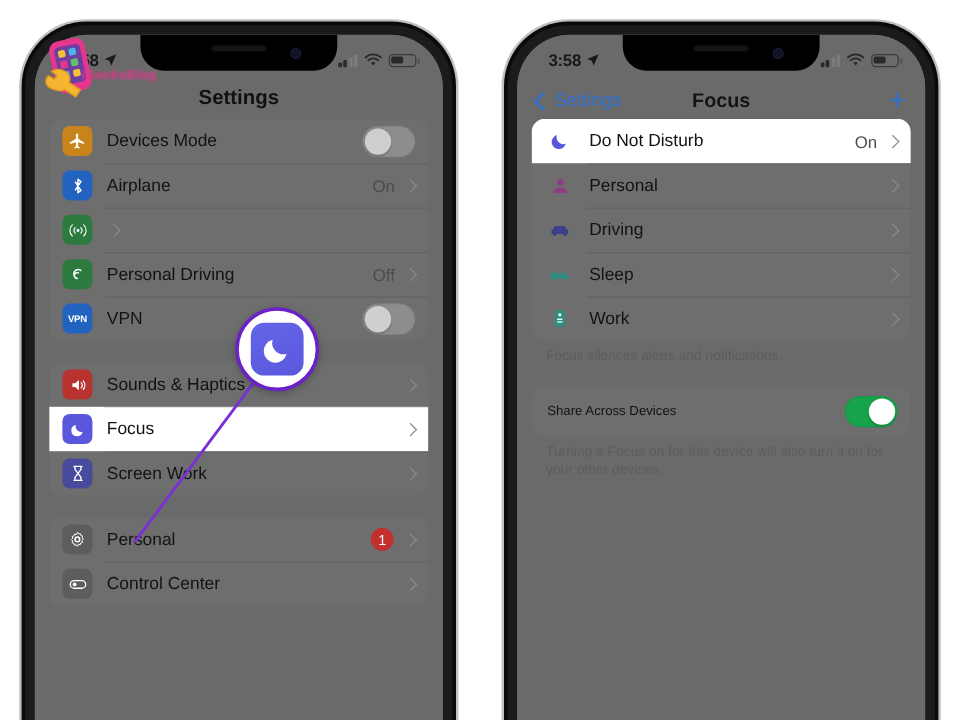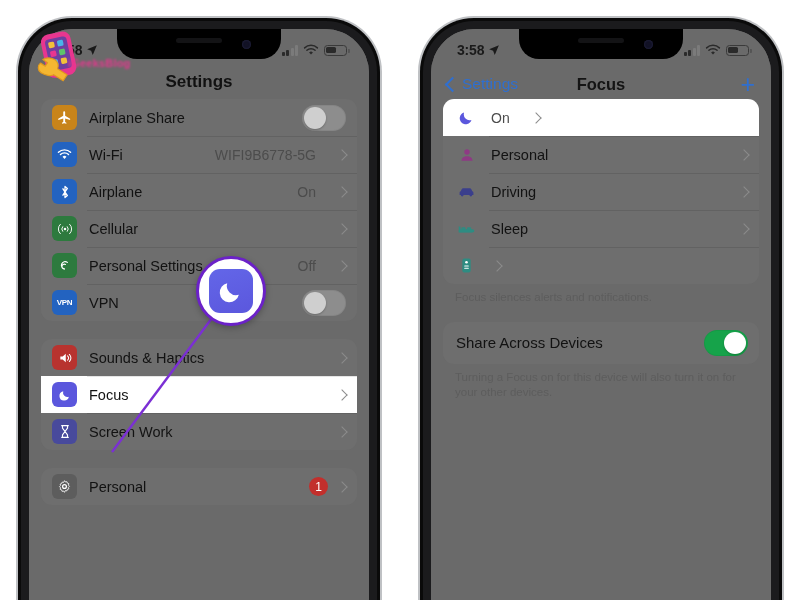--- a/index.html
+++ b/index.html
@@ -96,21 +96,21 @@
   .row + .row:before{
     content:"";position:absolute;left:46px;right:0;top:0;height:1px;background:rgba(0,0,0,.10);
   }
   .row.hl{background:#ffffff;}
   .row.hl + .row:before{background:rgba(0,0,0,.10);}
   .icon{
     width:25px;height:25px;border-radius:6px;flex:0 0 25px;margin-right:12px;
     display:flex;align-items:center;justify-content:center;color:#fff;font-size:13px;
   }
   .label{font-size:14.5px;color:#121212;flex:1;white-space:nowrap;}
-  .value{font-size:14px;color:#4c4c4c;margin-right:20px;white-space:nowrap;}
+  .value{font-size:14px;color:#4c4c4c;margin-right:7px;white-space:nowrap;}
   .chev{width:7px;height:7px;border-right:1.8px solid #8b8b8b;border-top:1.8px solid #8b8b8b;
     transform:rotate(45deg);flex:0 0 auto;margin-left:2px;}
   .badge{
     min-width:19px;height:19px;border-radius:10px;background:#c22f2c;color:#fff;
     font-size:12px;display:flex;align-items:center;justify-content:center;margin-right:8px;padding:0 5px;
     box-sizing:border-box;
   }
   .toggle{
     width:44px;height:26px;border-radius:13px;background:#8d8d8d;position:relative;flex:0 0 auto;
     box-shadow:inset 0 0 0 1px rgba(0,0,0,.05);
@@ -189,64 +189,51 @@
 
       <div class="content">
 
         <div class="group">
           <div class="row">
             <span class="icon" style="background:#c8841a">
               <svg width="15" height="15" viewBox="0 0 24 24">
                   <path fill="#fff" d="M21 16v-2l-8-5V3.5a1.5 1.5 0 0 0-3 0V9l-8 5v2l8-2.5V19l-2 1.5V22l3.5-1 3.5 1v-1.5L13 19v-5.5z"></path>
                 </svg>
             </span>
-            <span class="label">Airplane Share</span>
+            <span class="label">Devices Mode</span>
             <span class="toggle">
                 <span class="knob"></span>
               </span>
-          </div>
-          <div class="row">
-            <span class="icon" style="background:#2363c0">
-              <svg width="15" height="13" viewBox="0 0 16 12">
-                  <path d="M8 10.8 5.9 8.4a3 3 0 0 1 4.2 0z" fill="#fff"></path>
-                  <path d="M3.7 6a6.2 6.2 0 0 1 8.6 0" stroke="#fff" stroke-width="1.5" fill="none" stroke-linecap="round"></path>
-                  <path d="M1.5 3.6a9.5 9.5 0 0 1 13 0" stroke="#fff" stroke-width="1.5" fill="none" stroke-linecap="round"></path>
-                </svg>
-            </span>
-            <span class="label">Wi-Fi</span>
-            <span class="value">WIFI9B6778-5G</span>
-            <span class="chev"></span>
           </div>
           <div class="row">
             <span class="icon" style="background:#2363c0">
               <svg width="12" height="16" viewBox="0 0 12 20">
                   <path d="M3 5.5 9 14.5 6 17V3l3 2.5L3 14.5" stroke="#fff" stroke-width="1.6" fill="none" stroke-linejoin="round"></path>
                 </svg>
             </span>
             <span class="label">Airplane</span>
             <span class="value">On</span>
             <span class="chev"></span>
           </div>
           <div class="row">
             <span class="icon" style="background:#2d7a3e">
               <svg width="16" height="14" viewBox="0 0 20 18">
                   <path d="M4 3a8 8 0 0 0 0 12M16 3a8 8 0 0 1 0 12M7 6a4.5 4.5 0 0 0 0 6M13 6a4.5 4.5 0 0 1 0 6" stroke="#fff" stroke-width="1.2" fill="none" stroke-linecap="round"></path>
                   <circle cx="10" cy="9" r="1.6" fill="#fff"></circle>
                 </svg>
             </span>
-            <span class="label">Cellular</span>
             <span class="chev"></span>
           </div>
           <div class="row">
             <span class="icon" style="background:#2d7a3e">
               <svg width="16" height="16" viewBox="0 0 20 20">
                   <path d="M13 5.5a4.6 4.6 0 1 0-3.2 8.2 3 3 0 1 1 .7-5.6" stroke="#fff" stroke-width="1.5" fill="none" stroke-linecap="round"></path>
                 </svg>
             </span>
-            <span class="label">Personal Settings</span>
+            <span class="label">Personal Driving</span>
             <span class="value">Off</span>
             <span class="chev"></span>
           </div>
           <div class="row">
             <span class="icon" style="background:#2363c0">
               <span class="vpn-txt">VPN</span>
             </span>
             <span class="label">VPN</span>
             <span class="toggle">
                 <span class="knob"></span>
@@ -288,20 +275,30 @@
         <div class="group">
           <div class="row">
             <span class="icon" style="background:#5d5d5d">
               <svg width="15" height="15" viewBox="0 0 20 20">
                   <path d="M10 6.6A3.4 3.4 0 1 0 10 13.4 3.4 3.4 0 0 0 10 6.6zm0 1.7a1.7 1.7 0 1 1 0 3.4 1.7 1.7 0 0 1 0-3.4z" fill="#fff"></path>
                   <path d="M10 2.2 11.2 4l2-.5.6 2 2 .7-.6 2 1.4 1.5-1.4 1.5.6 2-2 .7-.6 2-2-.5L10 17.8 8.8 16l-2 .5-.6-2-2-.7.6-2L3.4 10.3 4.8 8.8l-.6-2 2-.7.6-2 2 .5z" stroke="#fff" stroke-width="1.1" fill="none" stroke-linejoin="round"></path>
                 </svg>
             </span>
             <span class="label">Personal</span>
             <span class="badge">1</span>
+            <span class="chev"></span>
+          </div>
+          <div class="row">
+            <span class="icon" style="background:#5d5d5d">
+              <svg width="16" height="12" viewBox="0 0 20 14">
+                  <rect x="2" y="3" width="16" height="8" rx="4" stroke="#fff" stroke-width="1.4" fill="none"></rect>
+                  <circle cx="6.5" cy="7" r="2" fill="#fff"></circle>
+                </svg>
+            </span>
+            <span class="label">Control Center</span>
             <span class="chev"></span>
           </div>
         </div>
 
       </div>
     </div>
   </div>
 
   <div class="phone right">
     <div class="frame"></div>
@@ -348,20 +345,21 @@
       </div>
 
       <div class="content">
         <div class="group">
           <div class="row hl">
             <span class="icon" style="background:transparent">
               <svg width="17" height="17" viewBox="0 0 20 20">
                   <path d="M15.8 12.8A6.8 6.8 0 0 1 7.2 4.2a7 7 0 1 0 8.6 8.6z" fill="#5b57dd"></path>
                 </svg>
             </span>
+            <span class="label">Do Not Disturb</span>
             <span class="value">On</span>
             <span class="chev"></span>
           </div>
           <div class="row">
             <span class="icon" style="background:transparent">
               <svg width="16" height="16" viewBox="0 0 18 18">
                   <circle cx="9" cy="5.5" r="3.1" fill="#8e3a84"></circle>
                   <path d="M2.8 15.5c0-3.3 2.8-5 6.2-5s6.2 1.7 6.2 5z" fill="#8e3a84"></path>
                 </svg>
             </span>
@@ -393,29 +391,30 @@
           </div>
           <div class="row">
             <span class="icon" style="background:transparent">
               <svg width="13" height="17" viewBox="0 0 14 18">
                   <rect x="2.5" y="1.5" width="9" height="15" rx="2" fill="#2e8c82"></rect>
                   <circle cx="7" cy="5.5" r="1.4" fill="#fff"></circle>
                   <rect x="4.5" y="9" width="5" height="1.2" rx=".6" fill="#fff"></rect>
                   <rect x="4.5" y="11.4" width="5" height="1.2" rx=".6" fill="#fff"></rect>
                 </svg>
             </span>
+            <span class="label">Work</span>
             <span class="chev"></span>
           </div>
         </div>
 
         <div class="footnote">Focus silences alerts and notifications.</div>
 
         <div class="group">
           <div class="row" style="height:42px">
-            <span class="label" style="margin-left:2px;font-size:15px">Share Across Devices</span>
+            <span class="label" style="margin-left:2px;font-size:11px">Share Across Devices</span>
             <span class="toggle on">
                 <span class="knob"></span>
               </span>
           </div>
         </div>
 
         <div class="footnote">Turning a Focus on for this device will also turn it on for your other devices.</div>
       </div>
     </div>
   </div>

